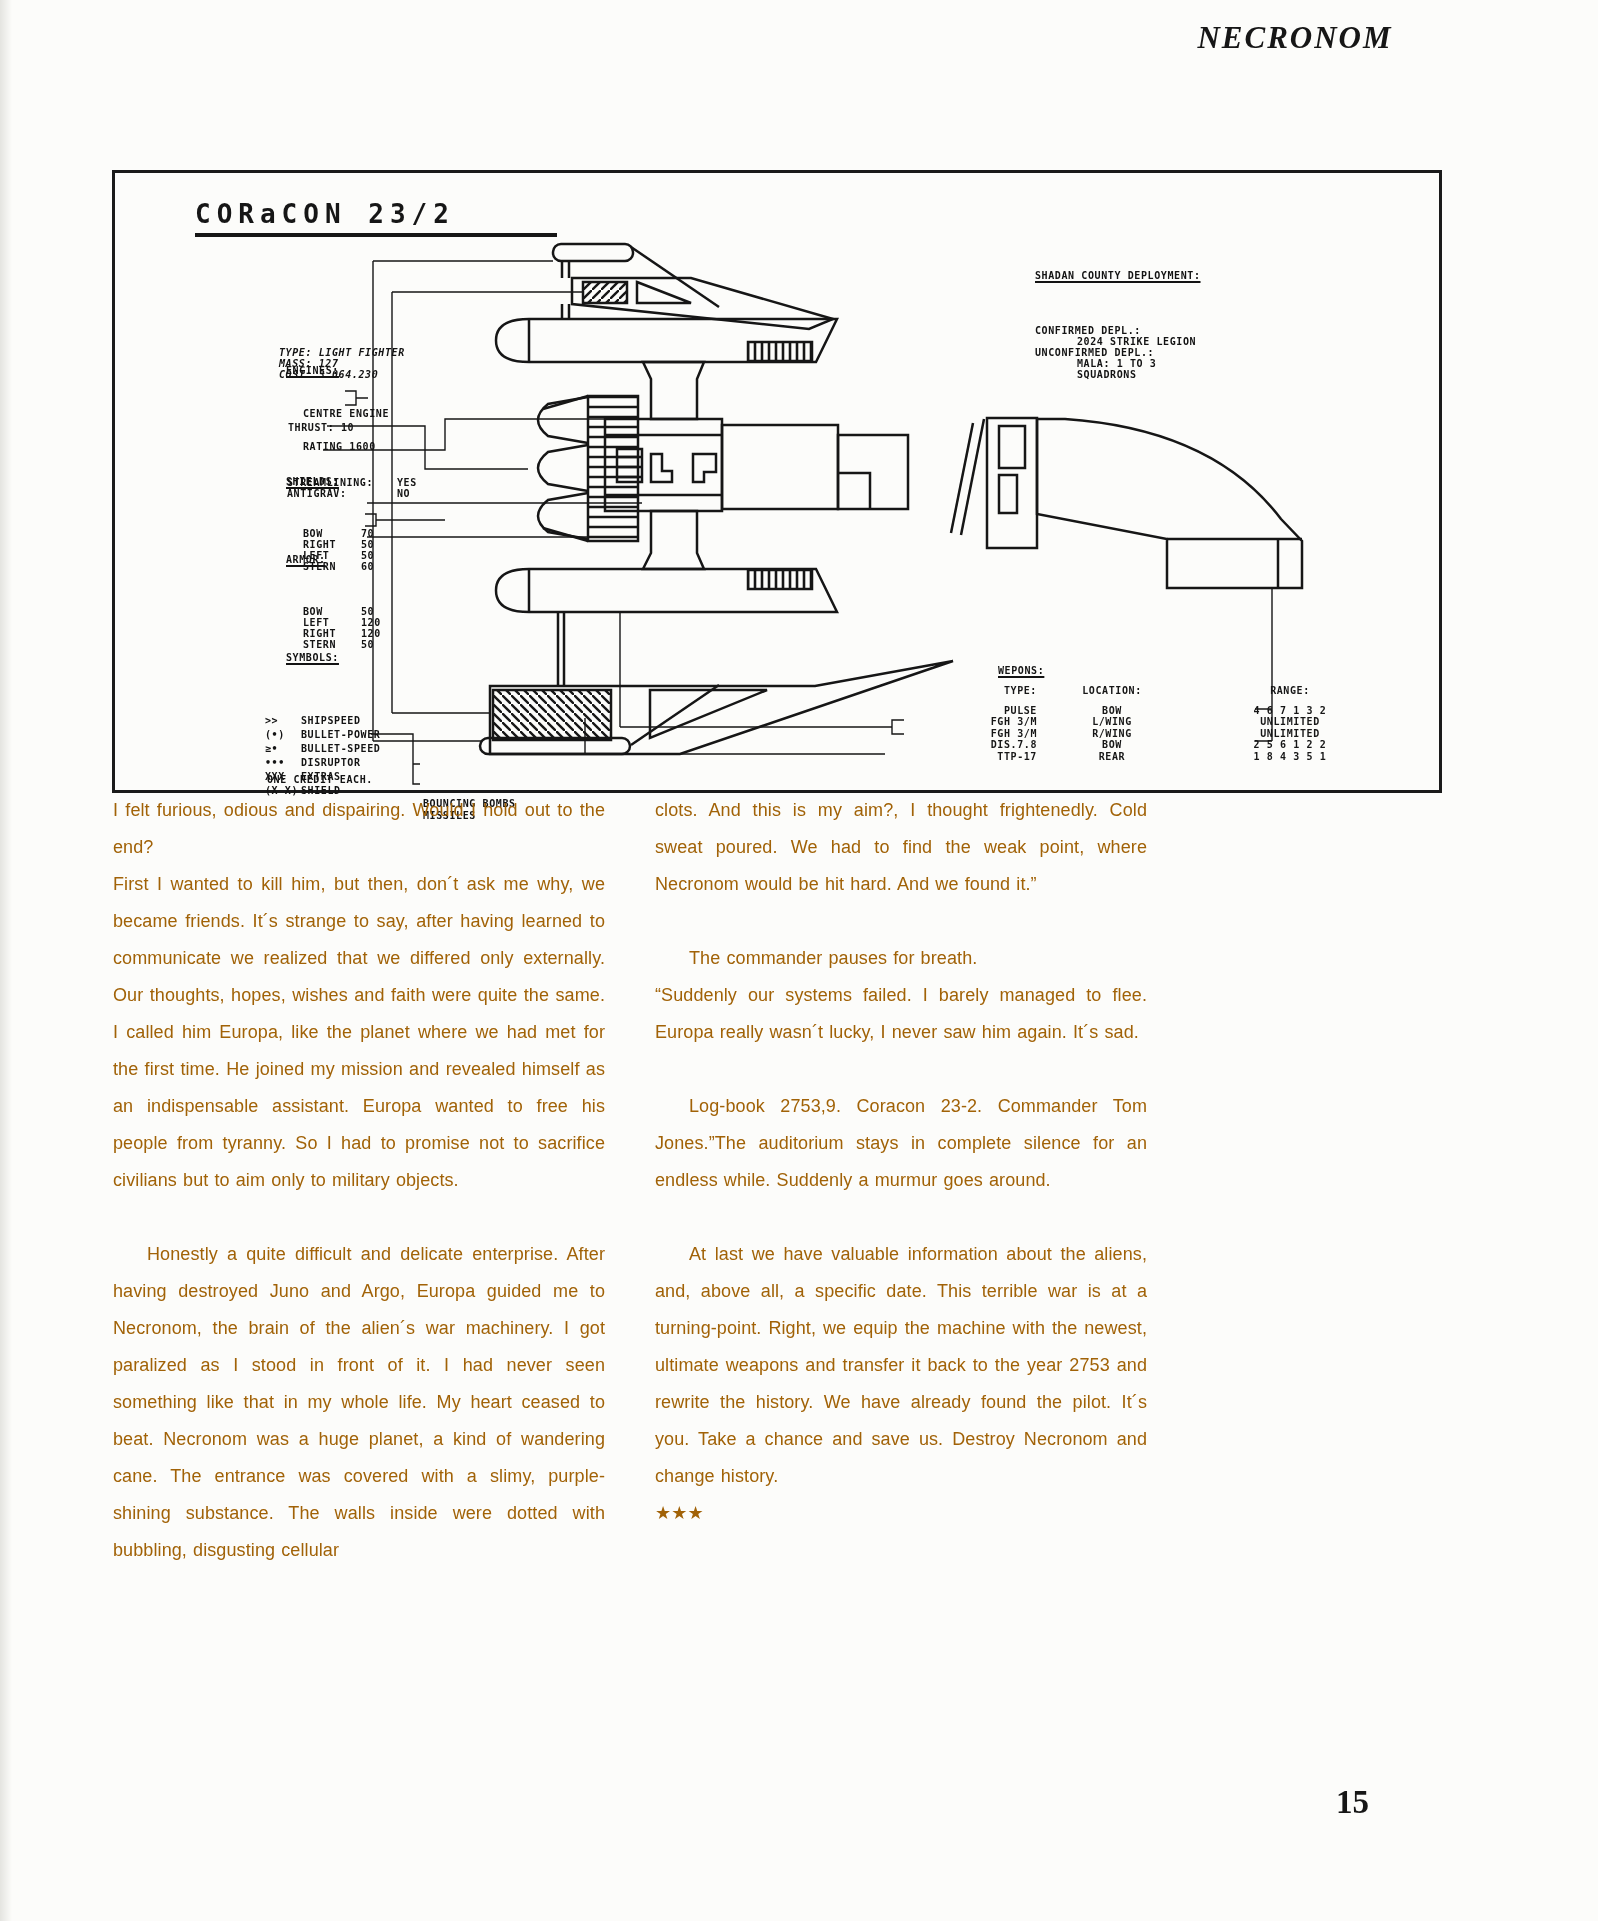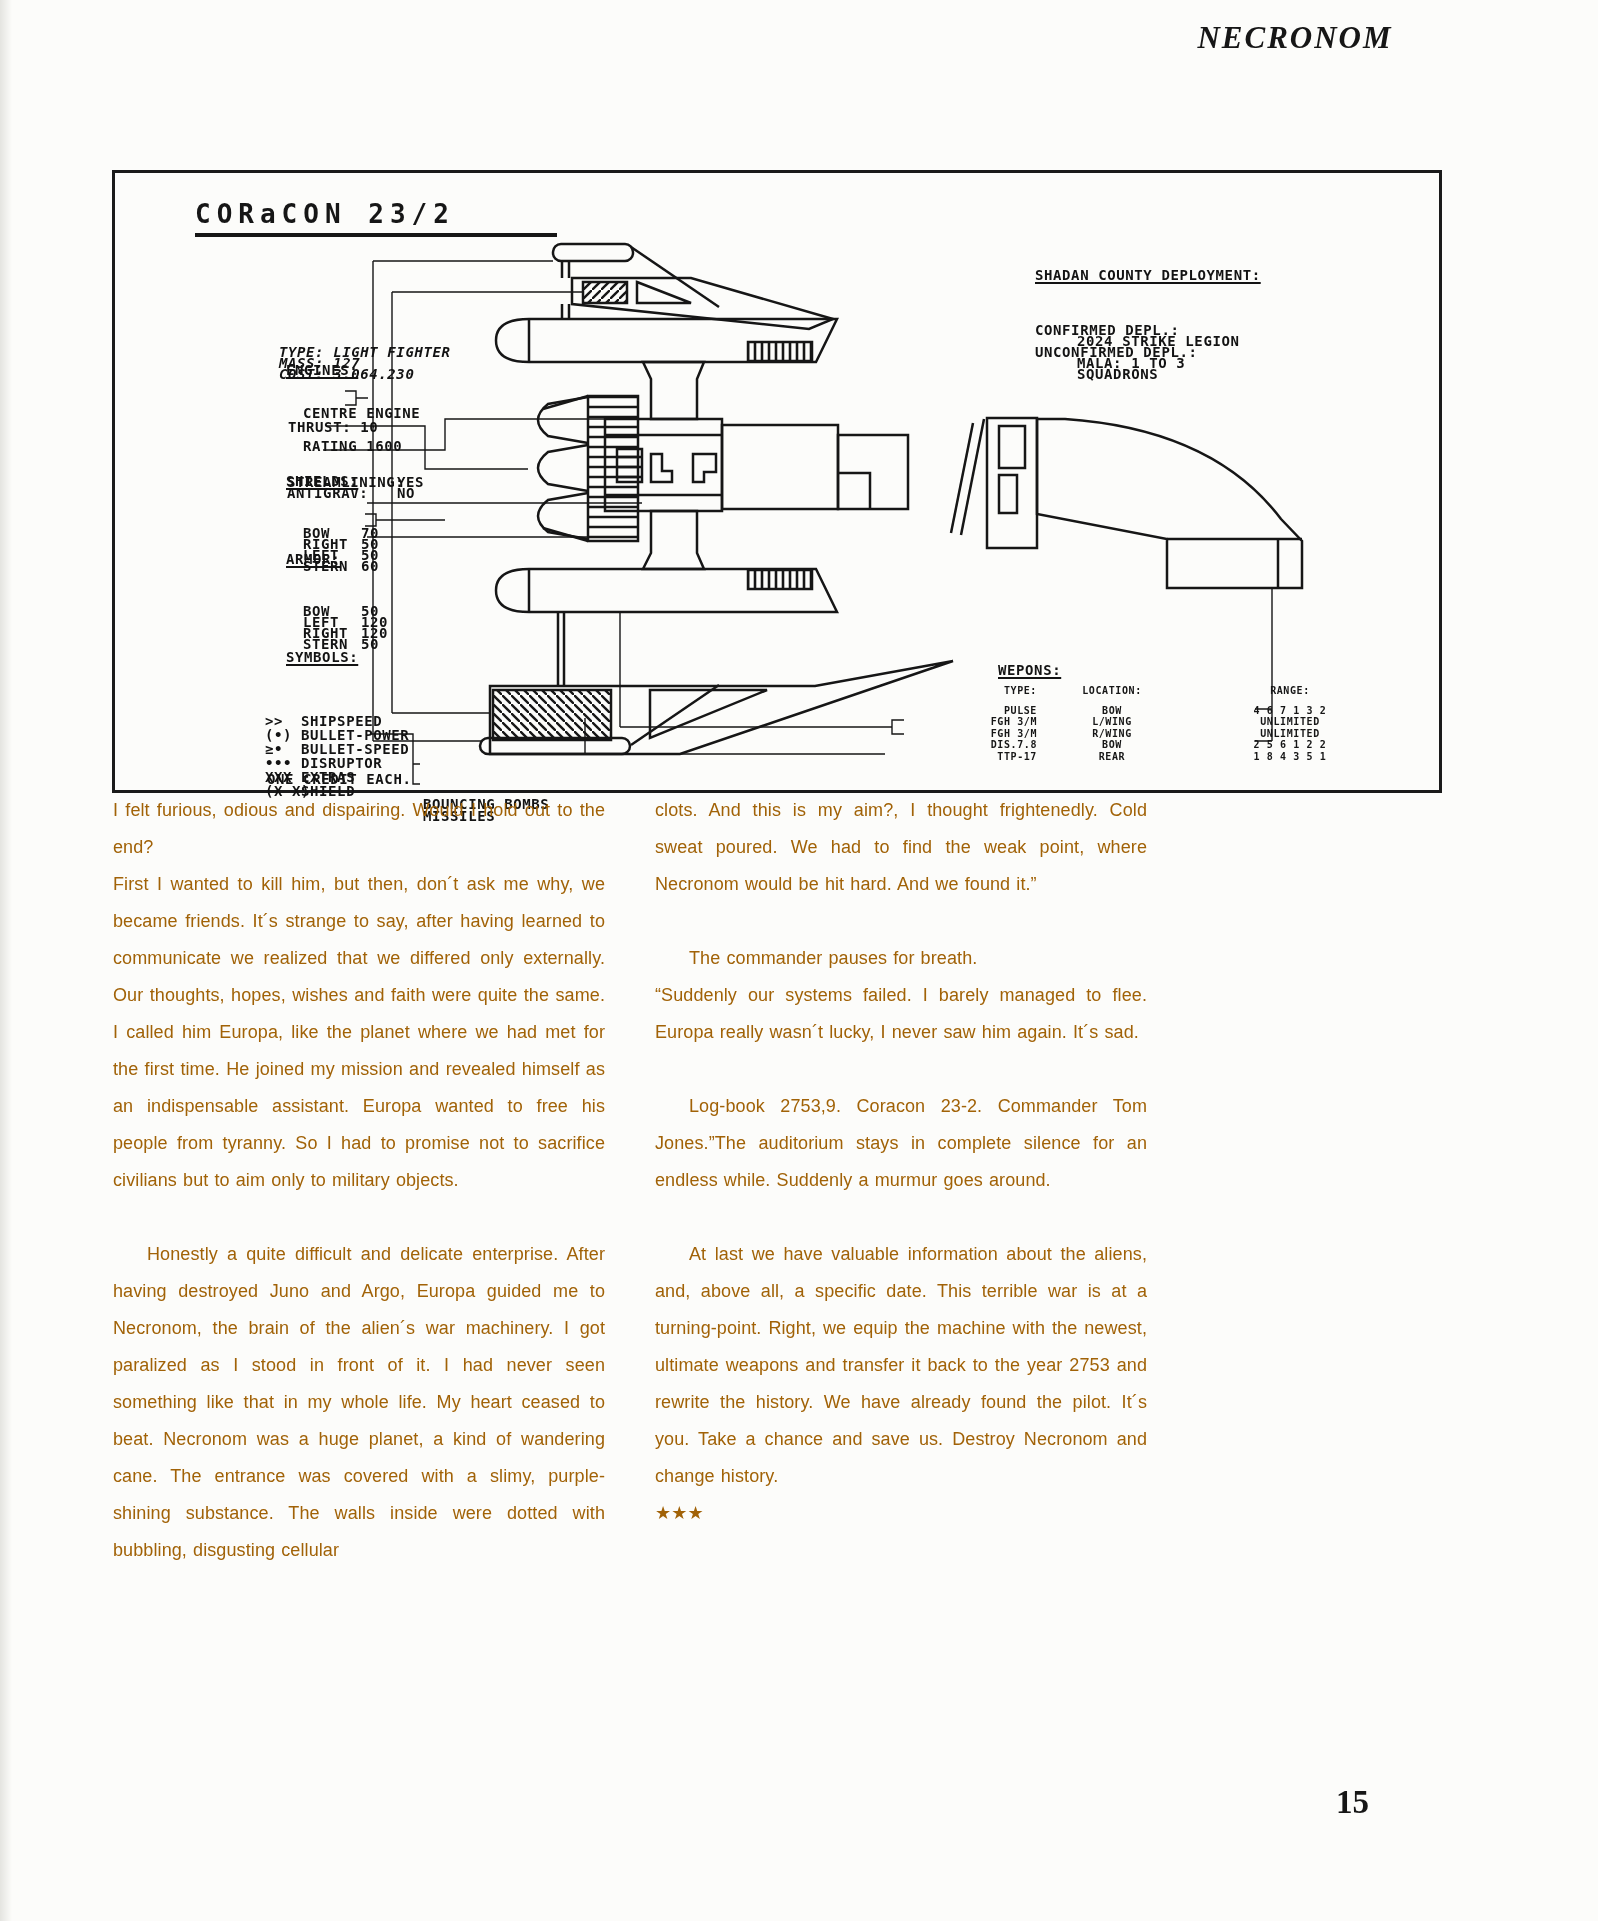--- a/index.html
+++ b/index.html
@@ -19,21 +19,21 @@
   .dbox{position:absolute;left:112px;top:129px;width:1330px;height:623px;
         border:3px solid #1a1a1a;box-sizing:border-box;margin-top:41px;}
   .dbox-inner{position:relative;width:100%;height:100%;}
   .shipsvg{position:absolute;left:0;top:0;}
 
   .dtitle{position:absolute;left:80px;top:26px;width:362px;
         font-family:"DejaVu Sans Mono",monospace;font-weight:bold;font-size:26px;
         letter-spacing:6px;border-bottom:4px solid #161616;padding-bottom:4px;white-space:nowrap;}
 
   .dtx{position:absolute;font-family:"DejaVu Sans Mono",monospace;font-weight:bold;
-        font-size:14px;line-height:11px;letter-spacing:0.6px;color:#131313;white-space:pre;}
+        font-size:10px;line-height:11px;letter-spacing:0.6px;color:#131313;white-space:pre;}
   .dhead{text-decoration:underline;text-decoration-thickness:1.5px;text-underline-offset:2px;}
   .sym{line-height:14px;}
   .srow .sk{display:inline-block;width:58px;}
   .frow .fl{display:inline-block;width:110px;}
   .glyph{display:inline-block;width:36px;}
 
   
   .dep{left:920px;top:97px;}
   .dep .indent{padding-left:42px;}
 

